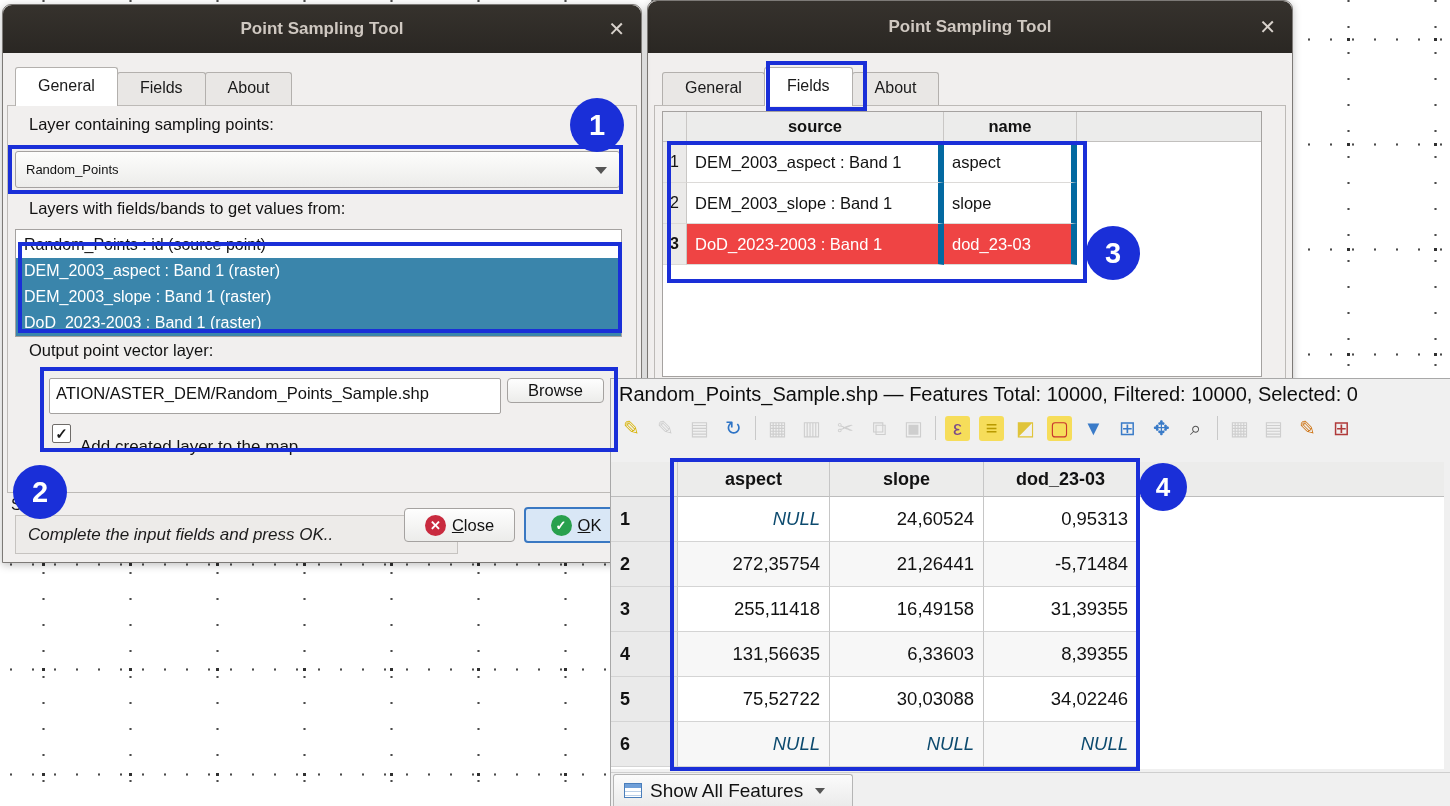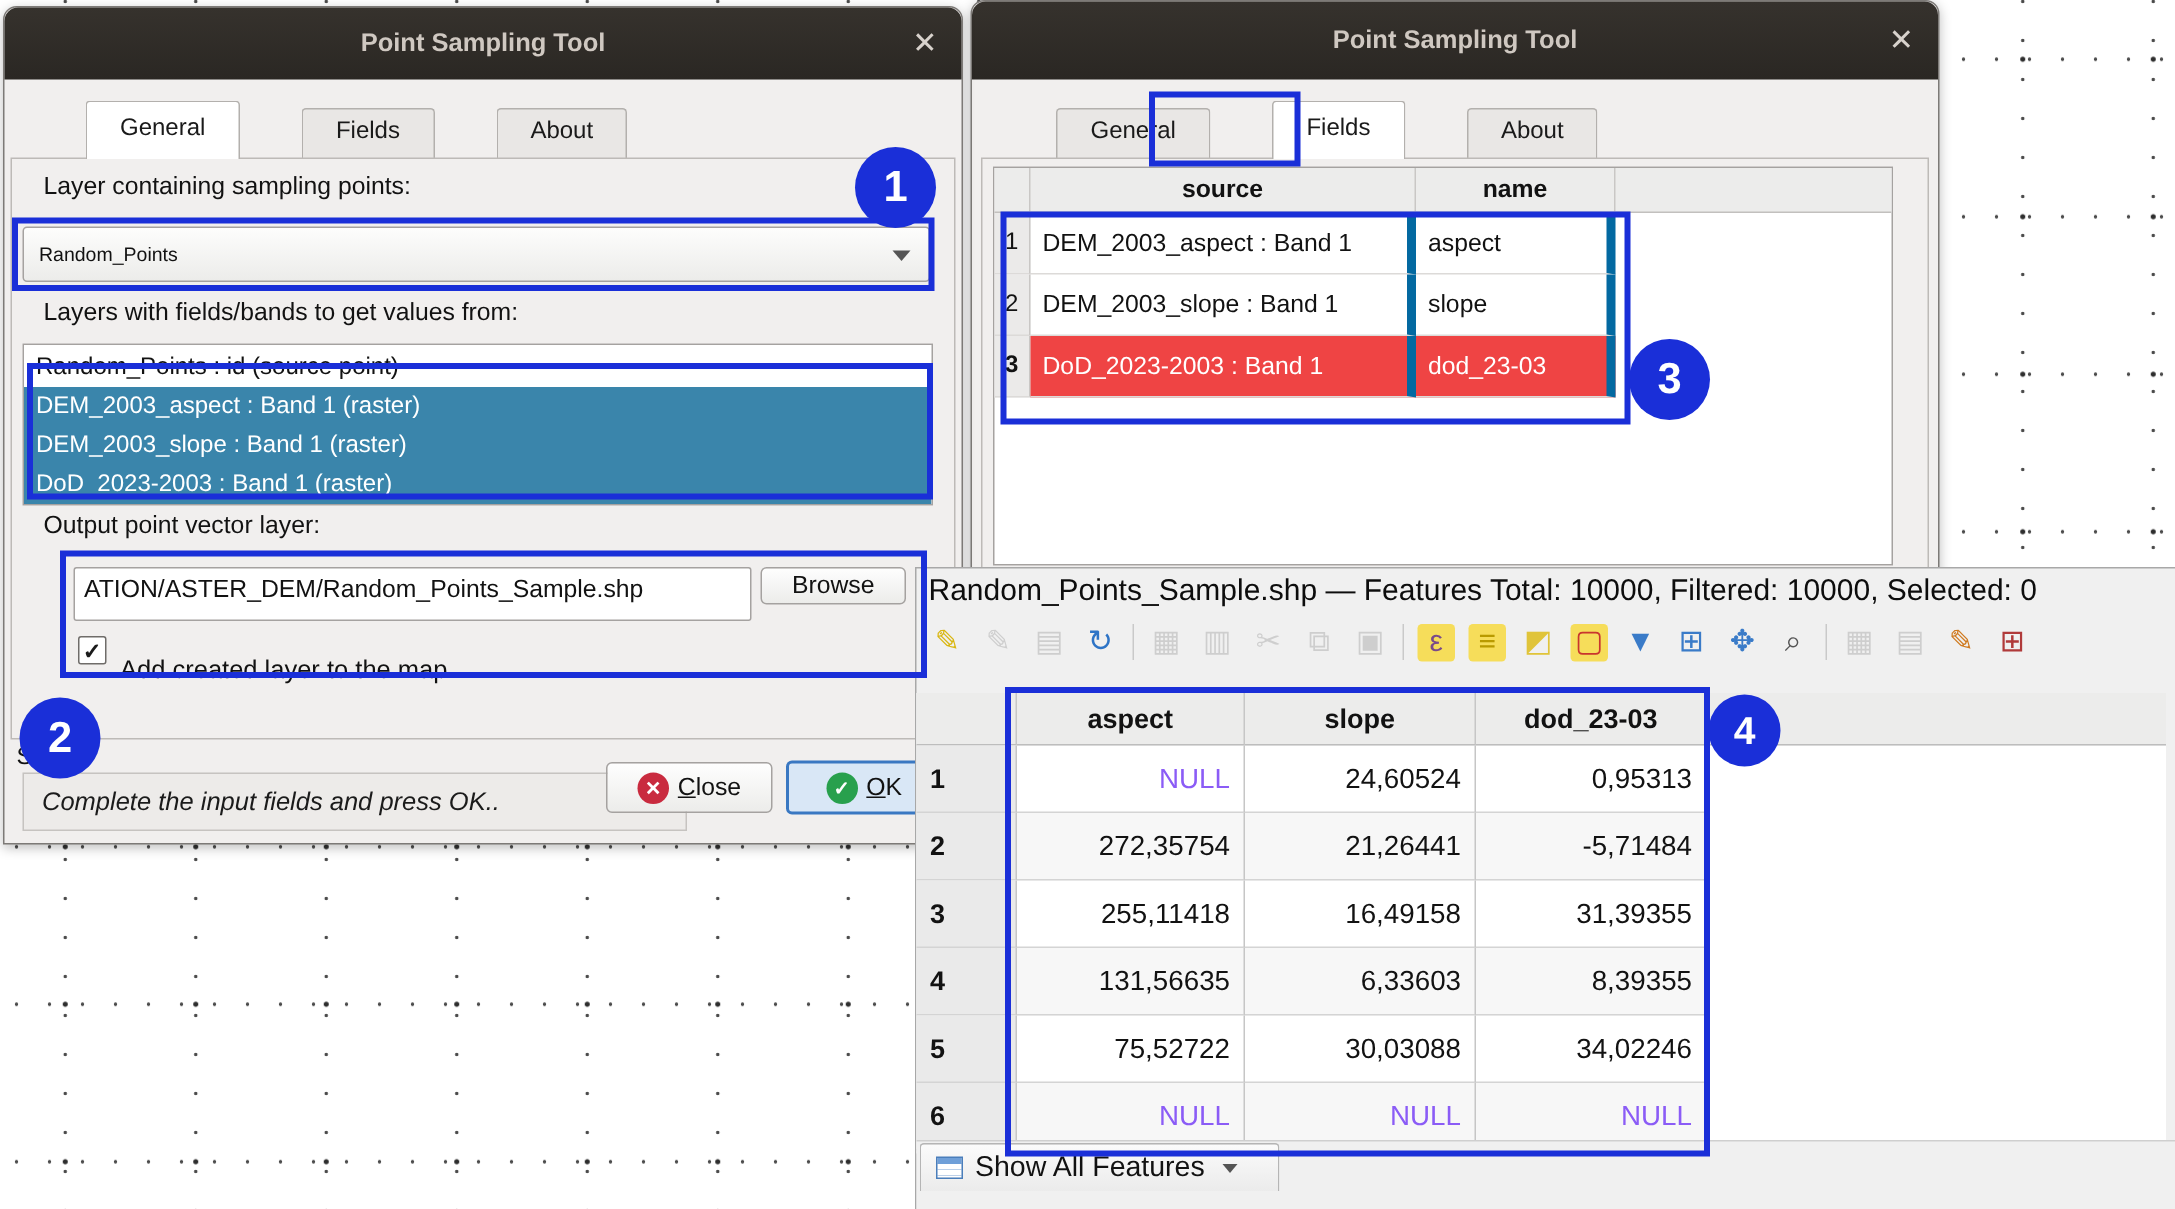--- a/index.html
+++ b/index.html
@@ -27,21 +27,21 @@
   }
   .titlebar .ttl { color:#cfc8c1; font-weight:bold; font-size:17px; }
   .titlebar .x {
     position:absolute; right:16px; top:50%; transform:translateY(-50%);
     color:#d8d2cc; font-size:20px; line-height:1; cursor:default;
   }
   .tabbar { position:absolute; display:flex; align-items:flex-end; height:40px; }
   .tab {
     background:#e9e7e5; border:1px solid #b3b0ad; border-bottom:none;
     padding:6px 22px 7px 22px; font-size:16px; color:#1a1a1a;
-    border-radius:3px 3px 0 0; margin-right:-1px; height:34px;margin-left:42px;
+    border-radius:3px 3px 0 0; margin-right:-1px; height:34px;
   }
   .tab.active { background:#ffffff; height:39px; padding-top:9px; position:relative; z-index:2; }
   .frame { position:absolute; border:1px solid #bdbab7; background:transparent; }
   .lbl { position:absolute; font-size:16.5px; color:#121212; white-space:nowrap; }
 
   .combo {
     position:absolute; background:linear-gradient(#fdfdfc,#ececea);
     border:1px solid #a5a2a0; border-radius:3px; font-size:13px;
     display:flex; align-items:center; padding-left:10px; color:#121212;
   }
@@ -103,23 +103,23 @@
   .atable { position:absolute; background:#ffffff; }
   .atable .hrow { display:flex; height:35px; background:#ececeb; }
   .atable .hcell { font-size:18px; font-weight:bold; color:#121212; display:flex; align-items:center; justify-content:center;
                    border-right:1px solid #c6c6c6; border-bottom:1px solid #bdbdbd; }
   .atable .arow { display:flex; height:45px; }
   .atable .ancell { width:67px; background:#eaeaea; border-right:1px solid #c6c6c6; border-bottom:1px solid #d4d4d4;
                     display:flex; align-items:center; padding-left:9px; font-size:18px; font-weight:bold; color:#121212; }
   .atable .acell { border-right:1px solid #c6c6c6; border-bottom:1px solid #d4d4d4; display:flex; align-items:center;
                    justify-content:flex-end; padding-right:9px; font-size:18.5px; color:#121212; }
   .atable .arow.alt .acell { background:#f7f7f7; }
-  .atable .acell.null { color:#8b5cf6; }
-
-  #attr-bottombar { position:absolute; left:0; right:0; bottom:0; height:46px; background:#f0f0f0; border-top:1px solid #cfcfcf; }
+  .atable .acell.null { color:#0c4a6e; font-style:italic; }
+
+  #attr-bottombar { position:absolute; left:0; right:0; bottom:0; height:34px; background:#f0f0f0; border-top:1px solid #cfcfcf; }
   #show-all-btn {
     position:absolute; left:2px; top:1px; height:32px; width:240px;
     background:linear-gradient(#fbfbfb,#ebebeb); border:1px solid #b5b5b5; border-bottom:none;
     border-radius:3px 3px 0 0; display:flex; align-items:center; gap:8px; padding:0 10px; font-size:19px; color:#121212;
   }
   .gridicon { width:18px; height:15px; border:1px solid #4a7ebb; background:
       linear-gradient(#6f9fd8 0 4px, transparent 4px),
       repeating-linear-gradient(#fff 0 3px, #bcd0e8 3px 4px); }
   .smallcaret { width:0; height:0; border-left:5px solid transparent; border-right:5px solid transparent; border-top:6px solid #555; margin-left:4px; }
 

